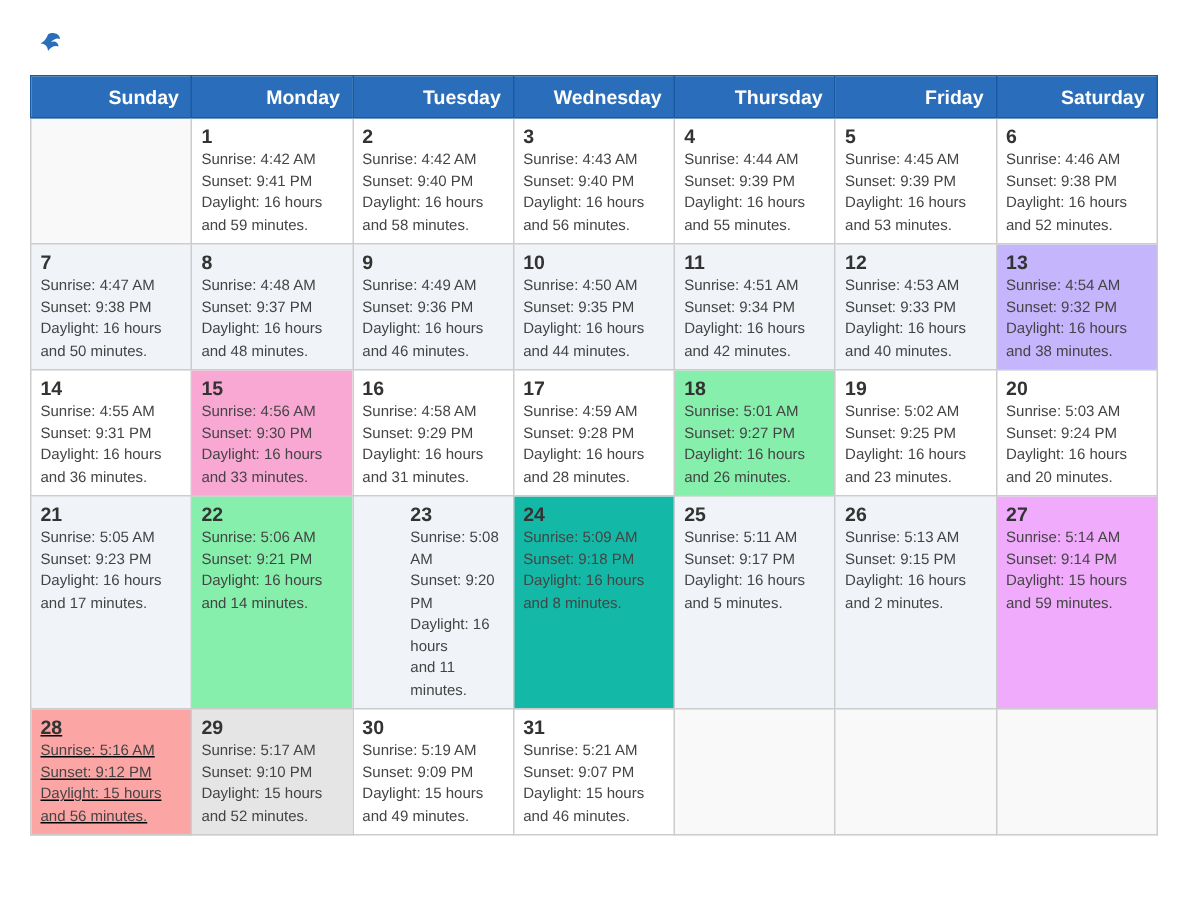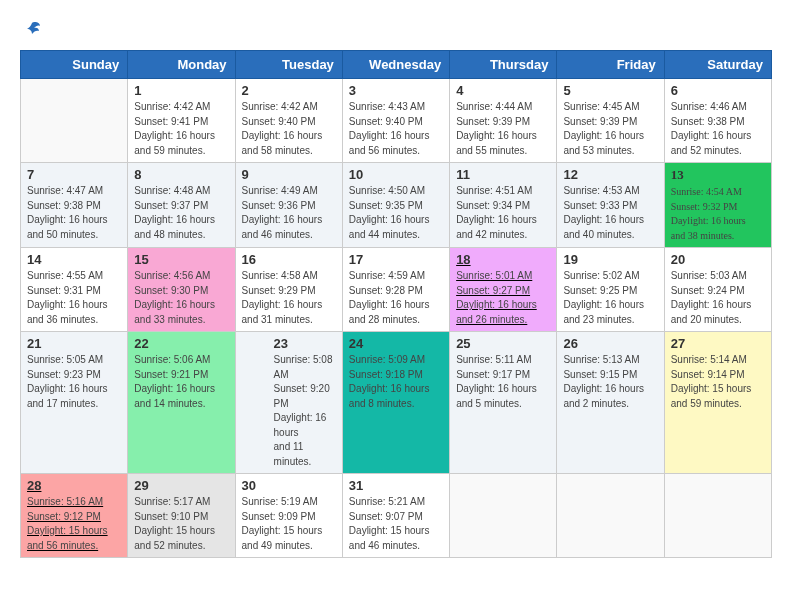--- a/index.html
+++ b/index.html
@@ -176,21 +176,21 @@
           <div class="day-info">Sunrise: 4:50 AM<br>Sunset: 9:35 PM<br>Daylight: 16 hours<br>and 44 minutes.</div>
         </td>
         <td style="background: rgb(240, 244, 248);">
           <span class="day-number">11</span>
           <div class="day-info">Sunrise: 4:51 AM<br>Sunset: 9:34 PM<br>Daylight: 16 hours<br>and 42 minutes.</div>
         </td>
         <td style="background: rgb(240, 244, 248);">
           <span class="day-number">12</span>
           <div class="day-info">Sunrise: 4:53 AM<br>Sunset: 9:33 PM<br>Daylight: 16 hours<br>and 40 minutes.</div>
         </td>
-        <td style="background: #22c55e; font-family: Liberation Serif, serif;">
+        <td style="background: #c4b5fd;">
           <span class="day-number">13</span>
           <div class="day-info">Sunrise: 4:54 AM<br>Sunset: 9:32 PM<br>Daylight: 16 hours<br>and 38 minutes.</div>
         </td>
       </tr>
       <tr>
         <td style="background: rgb(255, 255, 255);">
           <span class="day-number">14</span>
           <div class="day-info">Sunrise: 4:55 AM<br>Sunset: 9:31 PM<br>Daylight: 16 hours<br>and 36 minutes.</div>
         </td>
         <td style="background: #f9a8d4;">
@@ -198,21 +198,21 @@
           <div class="day-info">Sunrise: 4:56 AM<br>Sunset: 9:30 PM<br>Daylight: 16 hours<br>and 33 minutes.</div>
         </td>
         <td style="background: rgb(255, 255, 255); margin-left: 40px;">
           <span class="day-number">16</span>
           <div class="day-info">Sunrise: 4:58 AM<br>Sunset: 9:29 PM<br>Daylight: 16 hours<br>and 31 minutes.</div>
         </td>
         <td style="background: rgb(255, 255, 255);">
           <span class="day-number">17</span>
           <div class="day-info">Sunrise: 4:59 AM<br>Sunset: 9:28 PM<br>Daylight: 16 hours<br>and 28 minutes.</div>
         </td>
-        <td style="background: #f0abfc; text-decoration: underline;">
+        <td style="background: #86efac;">
           <span class="day-number">18</span>
           <div class="day-info">Sunrise: 5:01 AM<br>Sunset: 9:27 PM<br>Daylight: 16 hours<br>and 26 minutes.</div>
         </td>
         <td style="background: rgb(255, 255, 255);">
           <span class="day-number">19</span>
           <div class="day-info">Sunrise: 5:02 AM<br>Sunset: 9:25 PM<br>Daylight: 16 hours<br>and 23 minutes.</div>
         </td>
         <td style="background: rgb(255, 255, 255);">
           <span class="day-number">20</span>
           <div class="day-info">Sunrise: 5:03 AM<br>Sunset: 9:24 PM<br>Daylight: 16 hours<br>and 20 minutes.</div>
@@ -236,21 +236,21 @@
           <div class="day-info">Sunrise: 5:09 AM<br>Sunset: 9:18 PM<br>Daylight: 16 hours<br>and 8 minutes.</div>
         </td>
         <td style="background: rgb(240, 244, 248);">
           <span class="day-number">25</span>
           <div class="day-info">Sunrise: 5:11 AM<br>Sunset: 9:17 PM<br>Daylight: 16 hours<br>and 5 minutes.</div>
         </td>
         <td style="background: rgb(240, 244, 248);">
           <span class="day-number">26</span>
           <div class="day-info">Sunrise: 5:13 AM<br>Sunset: 9:15 PM<br>Daylight: 16 hours<br>and 2 minutes.</div>
         </td>
-        <td style="background: #fef9c3;">
+        <td style="background: #f0abfc;">
           <span class="day-number">27</span>
           <div class="day-info">Sunrise: 5:14 AM<br>Sunset: 9:14 PM<br>Daylight: 15 hours<br>and 59 minutes.</div>
         </td>
       </tr>
       <tr>
         <td style="background: #fca5a5; text-decoration: underline;">
           <span class="day-number">28</span>
           <div class="day-info">Sunrise: 5:16 AM<br>Sunset: 9:12 PM<br>Daylight: 15 hours<br>and 56 minutes.</div>
         </td>
         <td style="background: #e5e5e5;">

